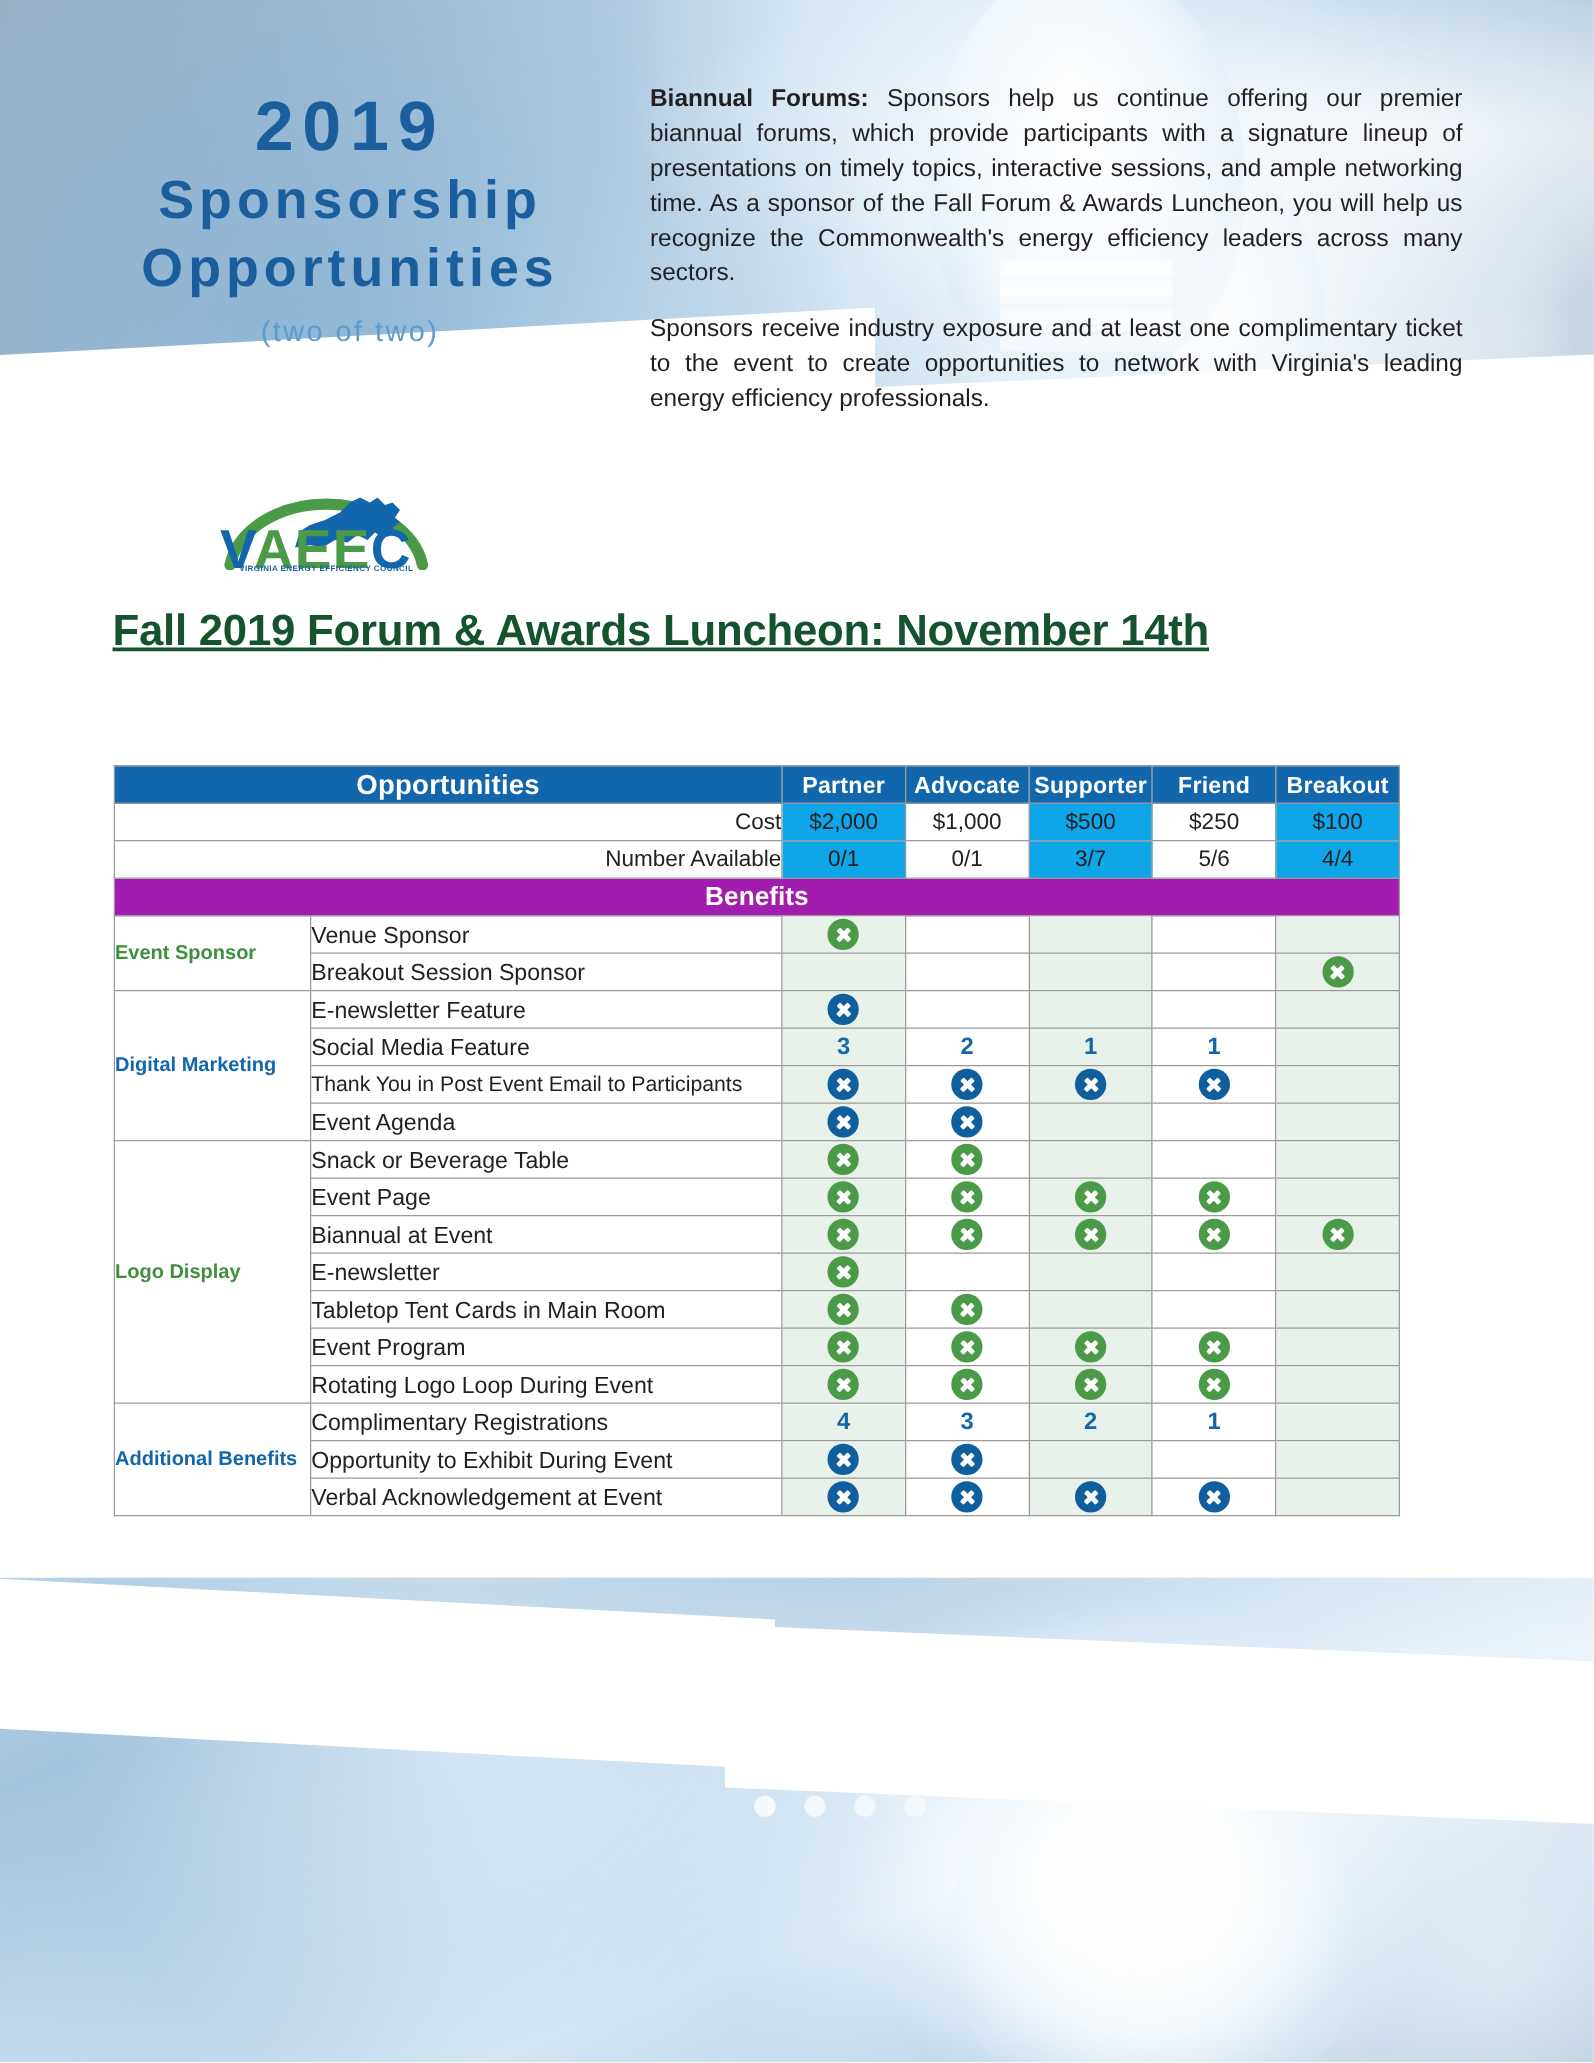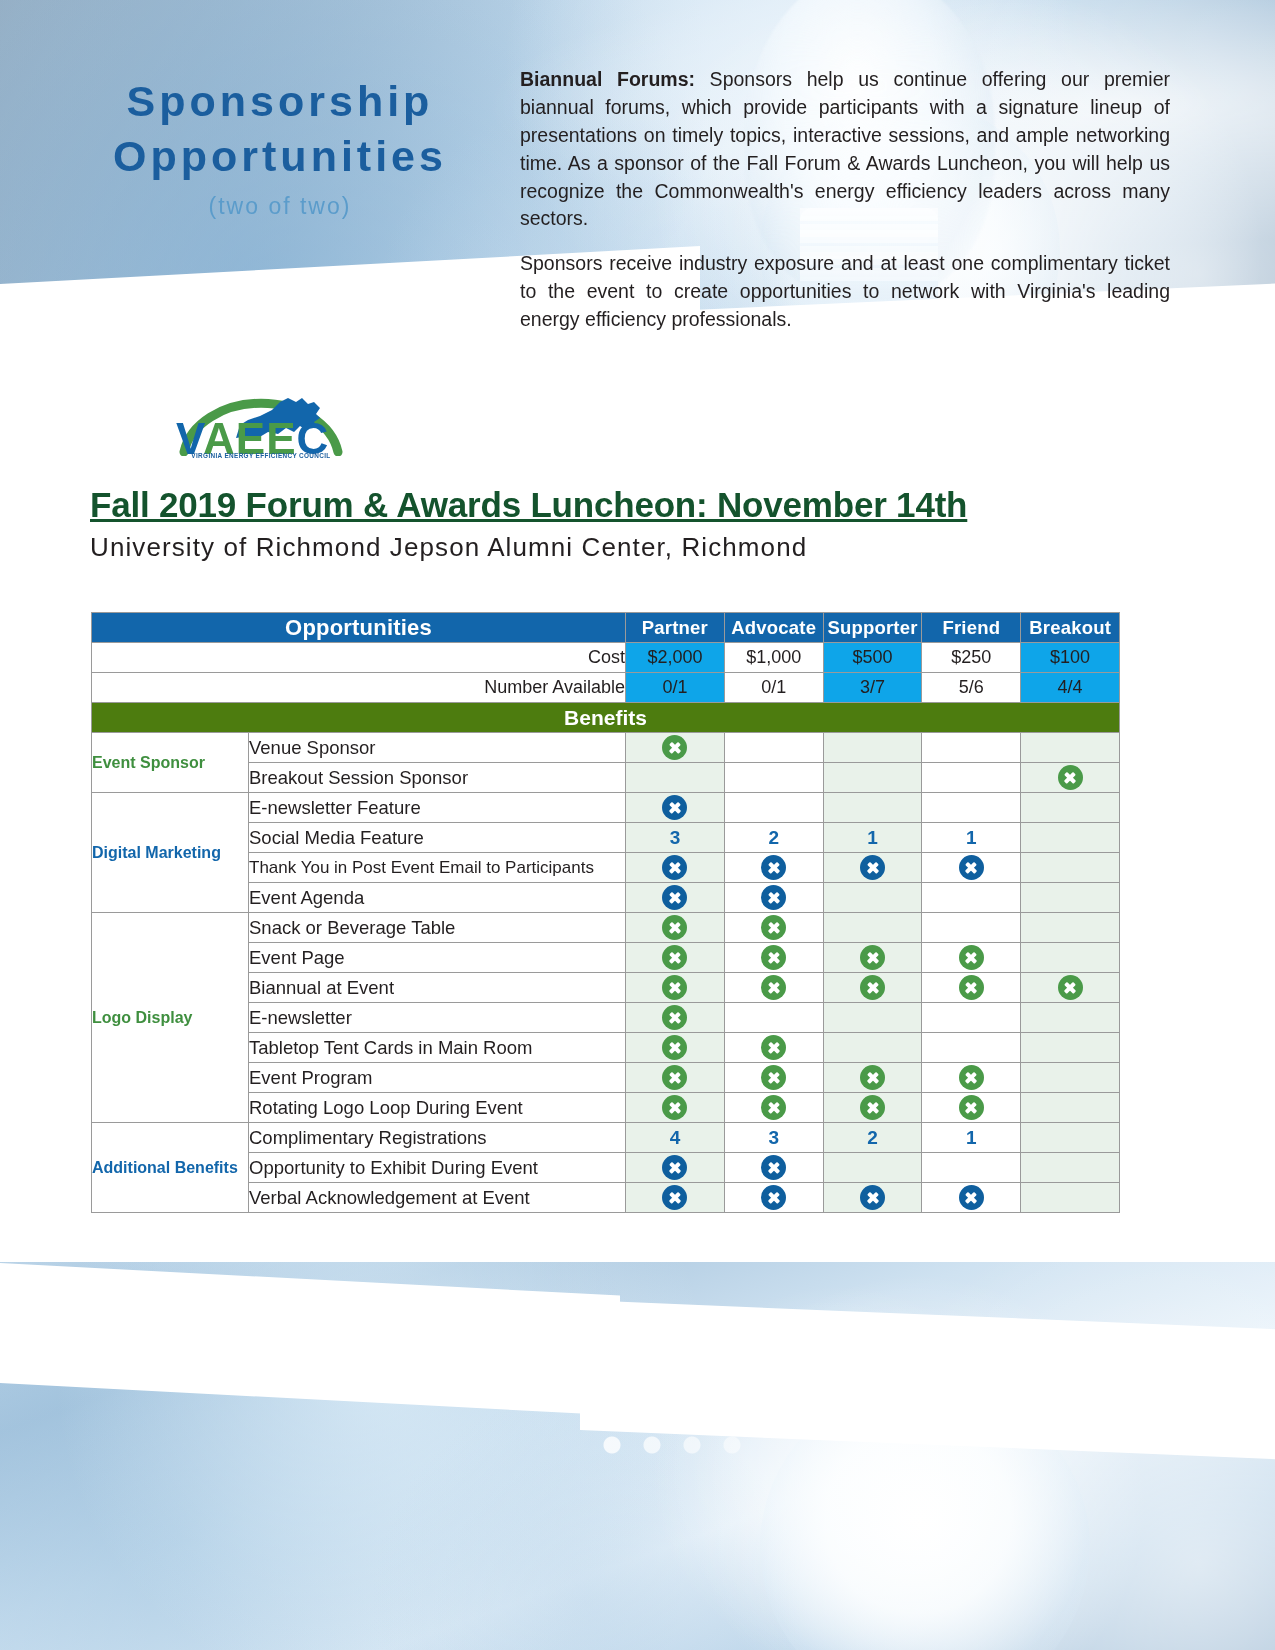--- a/index.html
+++ b/index.html
@@ -254,21 +254,21 @@
     text-align: center;
     font-size: 19px;
     height: 36px;
     border-color: #1266ab;
     letter-spacing: 0.2px;
   }
   .hdr-opps { font-size: 22px; }
   .hdr-tier { font-size: 18.5px; }
 
   .benefits-bar {
-    background: #4d7c0f;
+    background: #a21caf;
     color: #ffffff;
     font-weight: bold;
     font-size: 21px;
     text-align: center;
     height: 34px;
     border-color: #1266ab;
   }
 
   .row-label {
     text-align: right;
@@ -337,20 +337,21 @@
   <div class="bulb-b"></div>
   <div class="bulb"></div>
   <div class="bulb-neck"></div>
 </div>
 <div class="wedge wedge-top-left"></div>
 <div class="wedge wedge-top-right"></div>
 
 <div class="header-zone">
 
   <div class="title-block">
+    <div class="title-year">2019</div>
     <div class="title-main">Sponsorship</div>
     <div class="title-main">Opportunities</div>
     <div class="title-sub">(two of two)</div>
   </div>
 
   <div class="intro-col">
     <p class="intro-p"><b>Biannual Forums:</b><span> Sponsors help us continue offering our premier biannual forums, which provide participants with a signature lineup of presentations on timely topics, interactive sessions, and ample networking time. As a sponsor of the Fall Forum &amp; Awards Luncheon, you will help us recognize the Commonwealth's energy efficiency leaders across many sectors.</span></p>
     <p class="intro-p">Sponsors receive industry exposure and at least one complimentary ticket to the event to create opportunities to network with Virginia's leading energy efficiency professionals.</p>
   </div>
 
@@ -365,21 +366,20 @@
 
     <text x="8" y="76" font-family="Liberation Sans, sans-serif" font-size="44" font-weight="bold" letter-spacing="1">
       <tspan fill="#1266ab">V</tspan><tspan fill="#4a9a48">AEE</tspan><tspan fill="#1266ab">C</tspan>
     </text>
   </svg>
   <div class="logo-tagline">VIRGINIA ENERGY EFFICIENCY COUNCIL</div>
 </div>
 
 <div class="event-block">
   <div class="event-title">Fall 2019 Forum &amp; Awards Luncheon: November 14th</div>
-  <div class="event-venue">University of Richmond Jepson Alumni Center, Richmond</div>
 </div>
 
 <div class="table-wrap">
   <table class="sponsor">
     <colgroup>
       <col class="c-cat">
         <col class="c-ben">
       <col class="c-tier">
         <col class="c-tier">
         <col class="c-tier">

